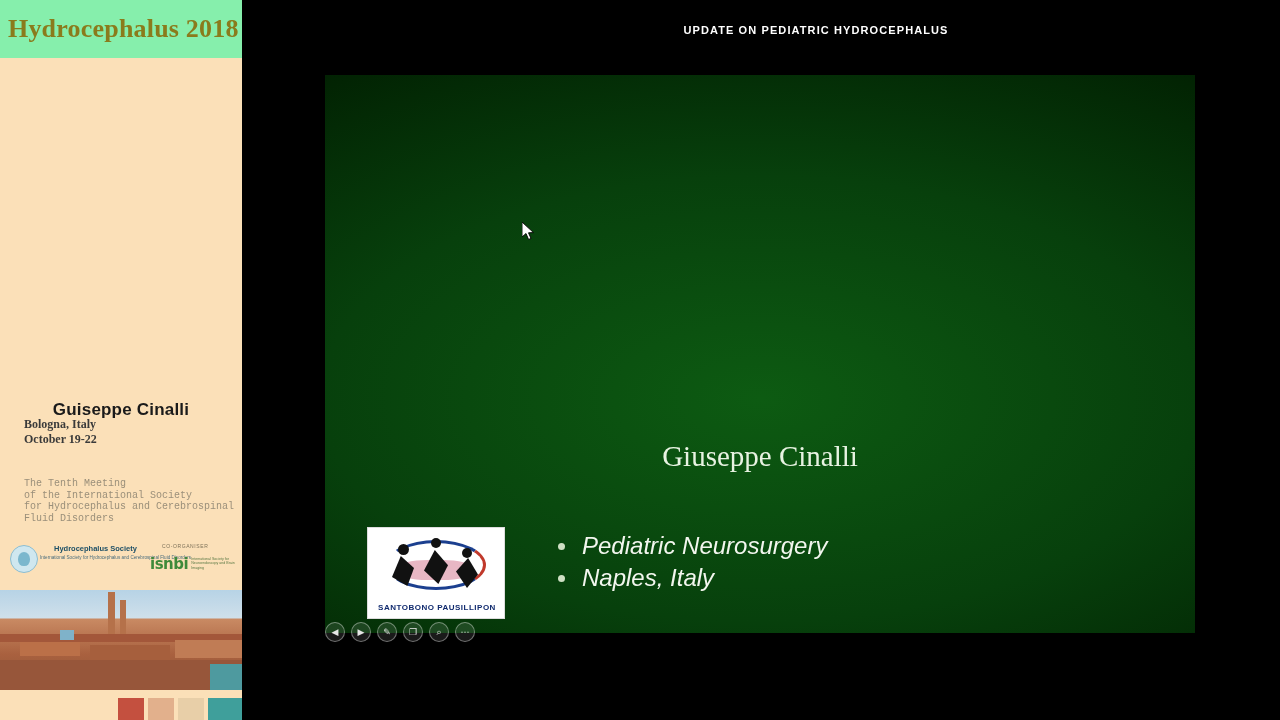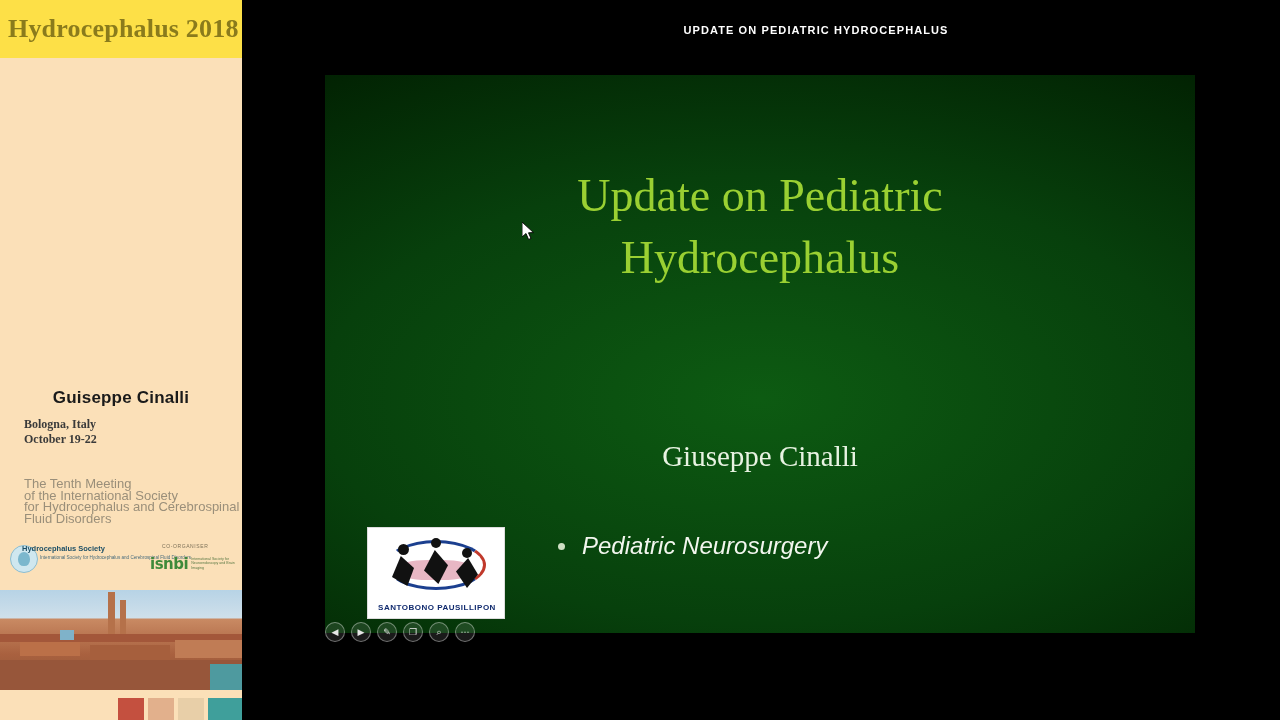--- a/index.html
+++ b/index.html
@@ -28,21 +28,21 @@
     width: 242px;
     height: 720px;
     background: #fbe0b8;
     overflow: hidden;
   }
   .poster-header {
     position: absolute;
     left: 0; top: 0;
     width: 242px;
     height: 58px;
-    background: #fde047;
+    background: #86efac;
     display: flex;
     align-items: center;
     padding-left: 8px;
     box-sizing: border-box;
   }
   .poster-title {
     font-family: "Liberation Serif", serif;
     font-size: 26px;
     font-weight: bold;
     color: #8a7b1c;
@@ -52,21 +52,21 @@
   .poster-body {
     position: absolute;
     left: 0; top: 58px;
     width: 242px;
     height: 532px;
     background: #fbe0b8;
   }
   .poster-speaker {
     position: absolute;
     left: 0;
-    top: 330px;
+    top: 342px;
     width: 242px;
     text-align: center;
     font-family: "Liberation Sans", sans-serif;
     font-size: 17px;
     font-weight: bold;
     color: #1a1a1a;
     letter-spacing: 0.2px;
   }
   .poster-place {
     position: absolute;
@@ -75,22 +75,22 @@
     font-family: "Liberation Serif", serif;
     font-size: 12px;
     font-weight: bold;
     color: #3a3a3a;
     line-height: 15px;
   }
   .poster-meeting {
     position: absolute;
     left: 24px;
     top: 420px;
-    font-family: Liberation Sans, sans-serif;
-    font-size: 13px;
+    font-family: Liberation Mono, monospace;
+    font-size: 10px;
     color: #9a8f7a;
     line-height: 11.5px;
   }
   .poster-logos {
     position: absolute;
     left: 10px;
     top: 485px;
     width: 225px;
     height: 40px;
   }
@@ -106,21 +106,21 @@
     content: "";
     position: absolute;
     left: 7px; top: 6px;
     width: 12px; height: 14px;
     border-radius: 50% 50% 45% 45%;
     background: #5fa7c2;
     opacity: 0.75;
   }
   .hs-logo-text {
     position: absolute;
-    left: 12px; top: 2px;
+    left: 44px; top: 2px;
     font-size: 7.5px;
     font-weight: bold;
     color: #1d4f66;
     line-height: 8px;
   }
   .hs-logo-sub {
     position: absolute;
     left: 30px; top: 12px;
     font-size: 4.6px;
     color: #4b6e7e;
@@ -374,29 +374,26 @@
       <div class="bb-swatch" style="left:208px; width:34px; background:#3f9f9b;"></div>
     </div>
   </div>
 
   <div class="topbar">
     <div class="topbar-title">UPDATE ON PEDIATRIC HYDROCEPHALUS</div>
   </div>
 
   <div class="slide">
 
-    <div class="slide-title">
-      <div>Update on Pediatric</div>
-      <div>Hydrocephalus</div>
-    </div>
 
     <div class="slide-author">Giuseppe Cinalli</div>
 
     <ul class="slide-bullets">
       <li>Pediatric Neurosurgery</li>
+      <li>Naples, Italy</li>
     </ul>
 
     <div class="hosp-logo">
       <div class="hosp-art" style="left:18px; top:12px; width:100px; height:50px; border:3px solid #1b3f8f; border-radius:50%; border-left-color:transparent; border-right-color:#c0392b; box-sizing:border-box;"></div>
       <div class="hosp-art" style="left:30px; top:32px; width:74px; height:20px; background:#e8b7c4; border-radius:40%;"></div>
       <div class="hosp-art" style="left:30px; top:16px; width:11px; height:11px; border-radius:50%; background:#111;"></div>
       <div class="hosp-art" style="left:63px; top:10px; width:10px; height:10px; border-radius:50%; background:#111;"></div>
       <div class="hosp-art" style="left:94px; top:20px; width:10px; height:10px; border-radius:50%; background:#111;"></div>
       <div class="hosp-art" style="left:24px; top:28px; width:22px; height:30px; background:#111; clip-path:polygon(40% 0,100% 40%,70% 100%,0 70%);"></div>
       <div class="hosp-art" style="left:56px; top:22px; width:24px; height:34px; background:#111; clip-path:polygon(45% 0,100% 45%,60% 100%,0 60%);"></div>

